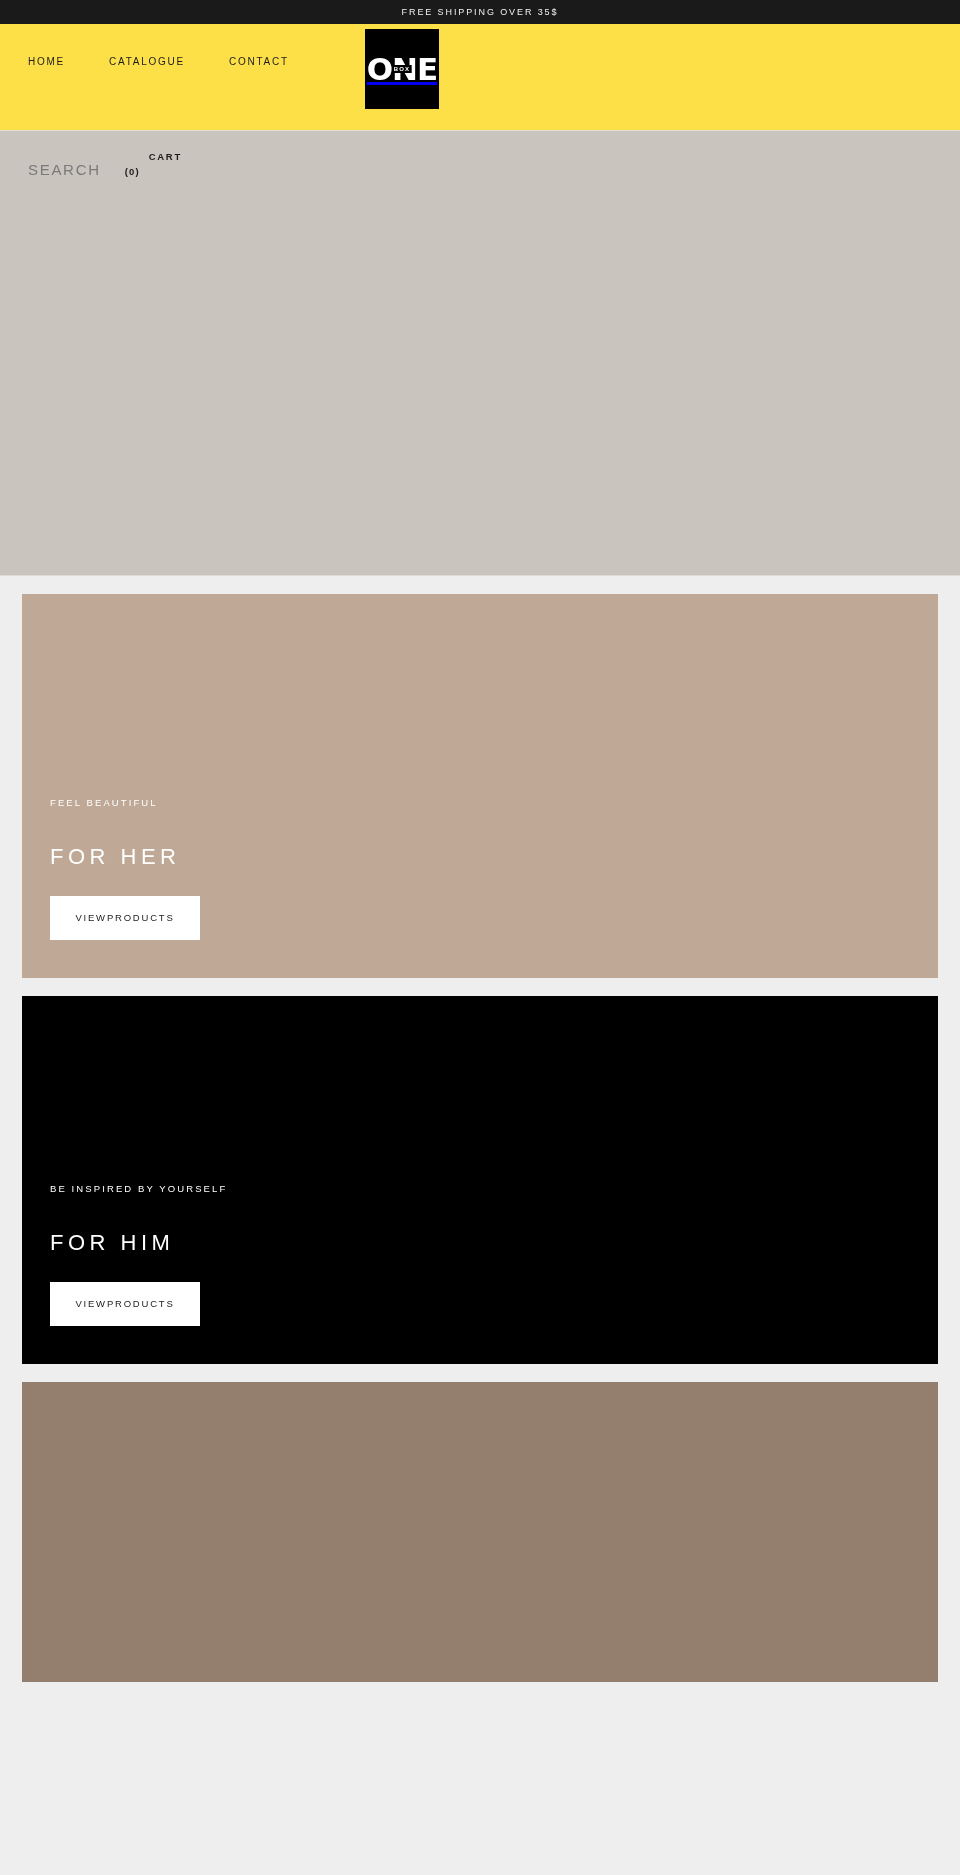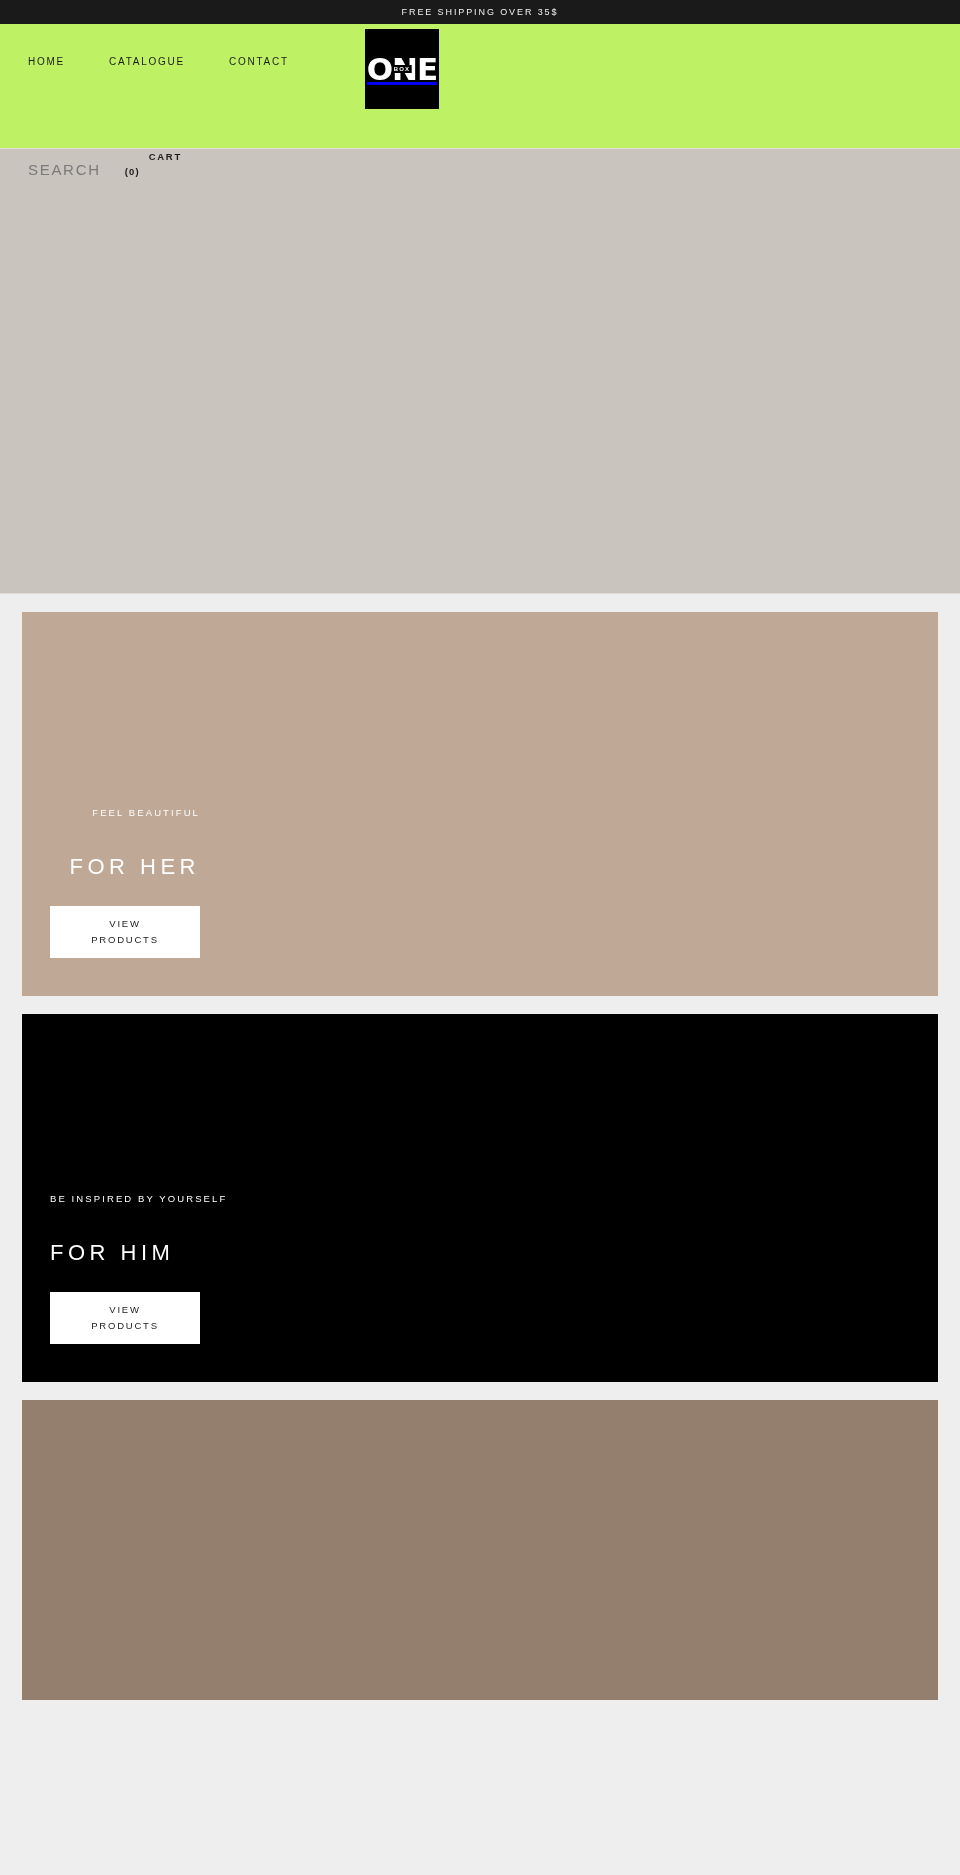--- a/index.html
+++ b/index.html
@@ -26,22 +26,22 @@
     color: #f2f2f2;
     font-size: 9px;
     letter-spacing: 1.9px;
     font-weight: 400;
     white-space: nowrap;
   }
 
   
   .header {
     position: relative;
-    background: #bef264;
-    height: 124px;
+    background: #fde047;
+    height: 106px;
     width: 100%;
   }
 
   .nav {
     position: absolute;
     top: 32px;
     left: 28px;
     display: flex;
     align-items: center;
     gap: 44px;
@@ -149,21 +149,21 @@
   
   .cards {
     padding: 0 22px;
   }
   .card {
     position: relative;
     width: 916px;
     margin-top: 18px;
     overflow: hidden;
   }
-  .card-her  { height: 384px; background: #bfa996; text-align: right; }
+  .card-her  { height: 384px; background: #bfa996; }
   .card-him  { height: 368px; background: #000000; }
   .card-last { height: 300px; background: #947f6f; }
 
   .card-content {
     position: absolute;
     left: 28px;
     bottom: 38px;
   }
   .eyebrow {
     color: #ffffff;
@@ -176,25 +176,25 @@
     color: #ffffff;
     font-size: 22px;
     font-weight: 300;
     letter-spacing: 4.5px;
     margin-bottom: 26px;
     white-space: nowrap;
     margin-top: 36px;
   }
   .btn {
     display: flex;
-    flex-direction: column;
+    flex-direction: row;
     align-items: center;
     justify-content: center;
     width: 150px;
-    height: 52px;
+    height: 44px;
     background: #ffffff;
     color: #1c1c1c;
     font-size: 9.5px;
     letter-spacing: 1.8px;
     line-height: 16px;
     text-decoration: none;
     cursor: pointer;
     border: none;
     font-family: "Liberation Sans", sans-serif;
   }

